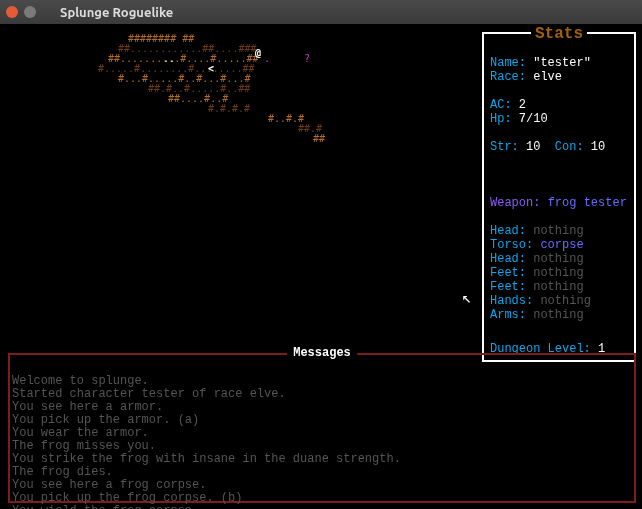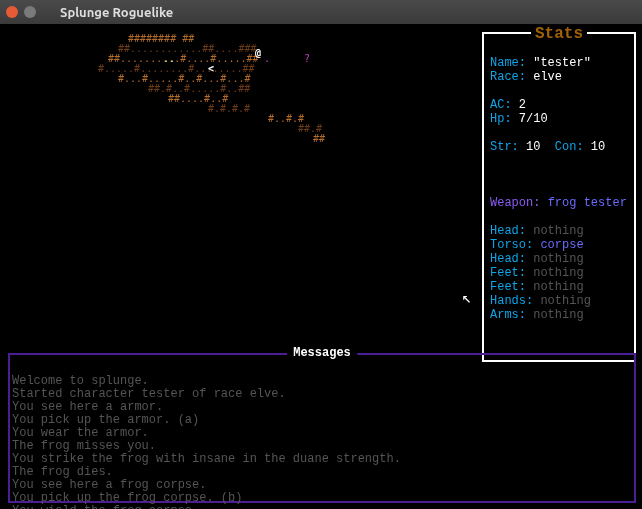--- a/index.html
+++ b/index.html
@@ -11,21 +11,21 @@
   .titletext{color:#ddd;font-family:Ubuntu,Arial,sans-serif;font-size:13px;font-weight:bold;margin-left:18px}
   
   .game{position:absolute;top:24px;left:0;right:0;bottom:0;background:#000}
   
   .map{position:absolute;top:8px;left:8px;width:470px;height:320px}
   
   .stats{position:absolute;top:8px;right:6px;width:154px;height:330px;border:2px solid #fff;box-sizing:border-box}
   .stats-title{position:absolute;top:-9px;left:50%;transform:translateX(-50%);background:#000;padding:0 4px;color:#a16207;font-weight:bold;font-size:16px}
   .stats-inner{padding:8px 6px 4px 6px;line-height:14px;white-space:pre}
   
-  .msgs{position:absolute;left:8px;right:6px;bottom:6px;height:150px;border:2px solid #4c1d95;box-sizing:border-box}
+  .msgs{position:absolute;left:8px;right:6px;bottom:6px;height:150px;border:2px solid #7f1d1d;box-sizing:border-box}
   .msgs-title{position:absolute;top:-9px;left:50%;transform:translateX(-50%);background:#000;padding:0 6px;color:#fff;font-weight:bold;font-size:12px}
   .msgs-inner{padding:20px 2px 2px 2px;line-height:13px;white-space:pre}
   .dim{color:#555}
   .lbl{color:#0ea5e9;font-weight:normal}
   .blue{color:#6a6aff}
   .nothing{color:#555}
   .wep{color:#8b5cf6}
   .cursor{position:absolute;font-size:16px;color:#fff}
   
   .g{position:absolute;font-family:monospace;font-size:10px;line-height:10px}
@@ -80,20 +80,23 @@
 
 <span id="slots-container"><span class="lbl">Head:</span> <span class="nothing">nothing</span>
 <span class="lbl">Torso:</span> <span class="blue">corpse</span>
 <span class="lbl">Head:</span> <span class="nothing">nothing</span>
 <span class="lbl">Feet:</span> <span class="nothing">nothing</span>
 <span class="lbl">Feet:</span> <span class="nothing">nothing</span>
 <span class="lbl">Hands:</span> <span class="nothing">nothing</span>
 <span class="lbl">Arms:</span> <span class="nothing">nothing</span>
 </span>
     </div>
+    <div style="position:absolute;bottom:4px;left:6px;right:6px">
+      <span class="lbl">Dungeon Level:</span> <span>1</span>
+    </div>
   </div>
 
   <div class="msgs">
     <div class="msgs-title">Messages</div>
     <div class="msgs-inner" id="msgs-body"><div class="dim">Welcome to splunge.</div><div class="dim">Started character tester of race elve.</div><div class="dim">You see here a armor.</div><div class="dim">You pick up the armor. (a)</div><div class="dim">You wear the armor.</div><div class="dim">The frog misses you.</div><div class="dim">You strike the frog with insane in the duane strength.</div><div class="dim">The frog dies.</div><div class="dim">You see here a frog corpse.</div><div class="dim">You pick up the frog corpse. (b)</div><div class="dim">You wield the frog corpse.</div></div>
   </div>
 
 </div>
 
 </body></html>

